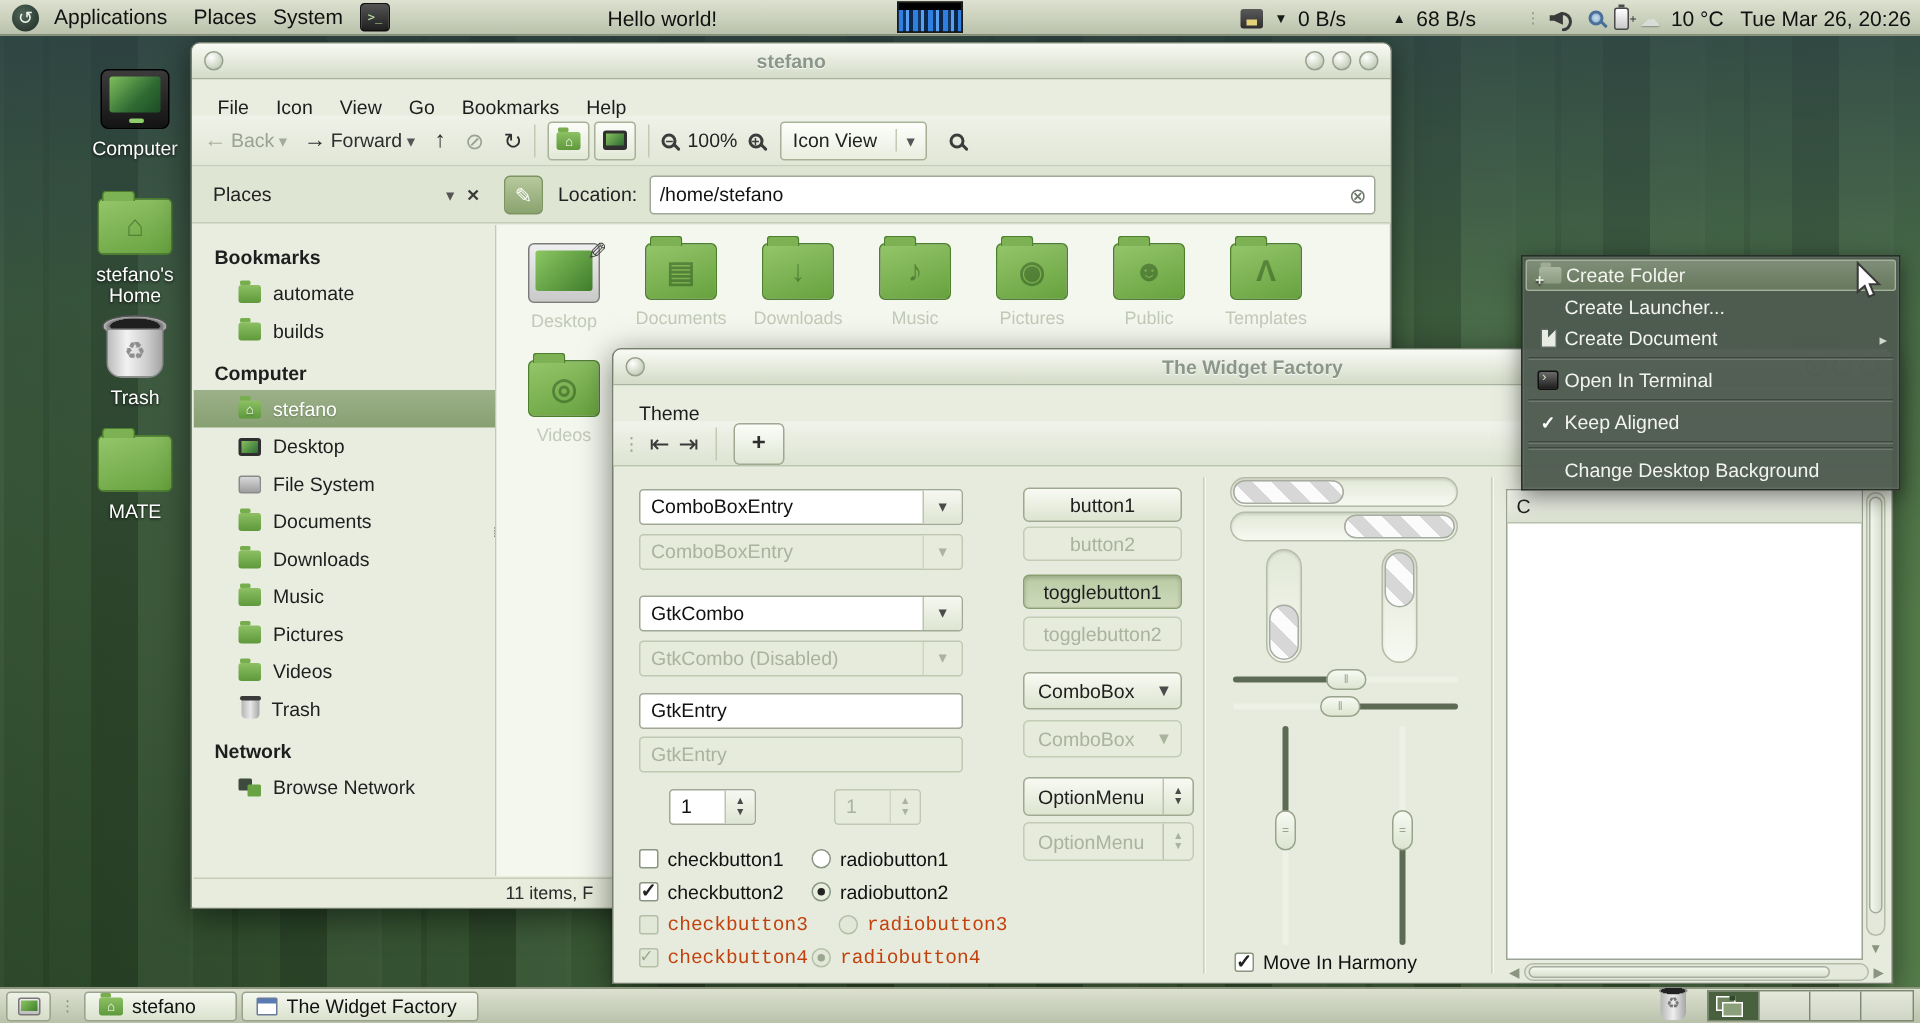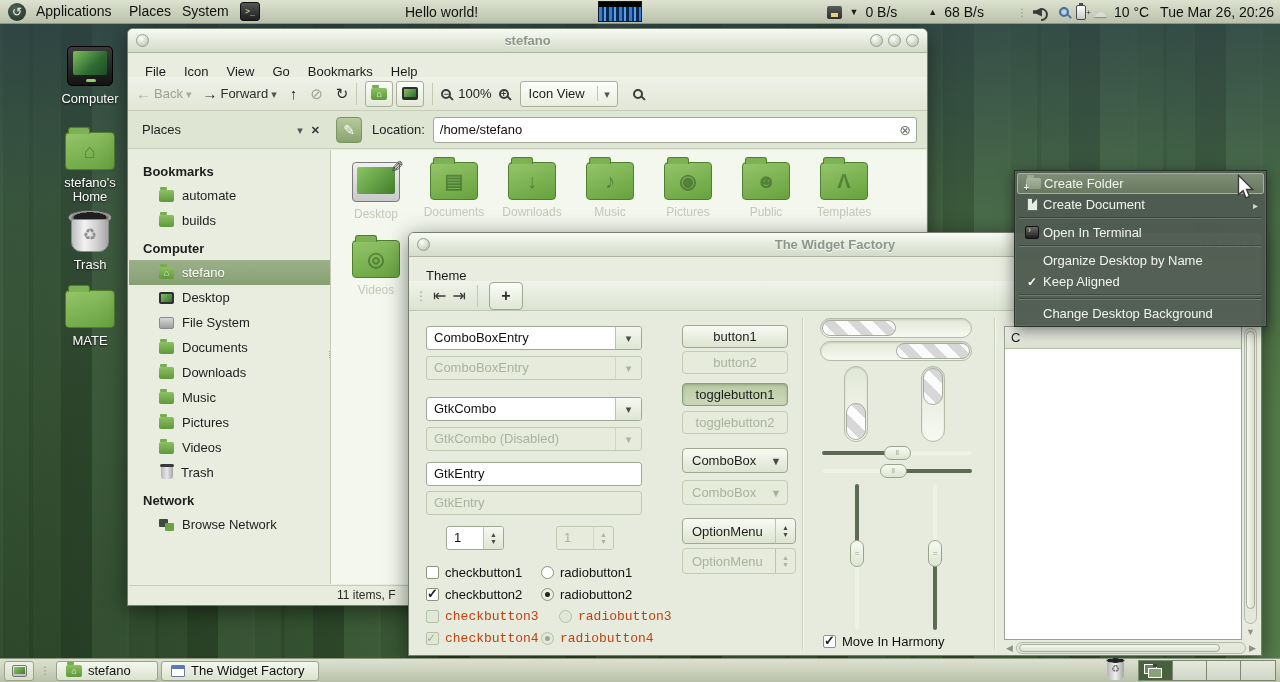--- a/index.html
+++ b/index.html
@@ -578,38 +578,38 @@
   </div>
 
   <div class="ctx">
     <div class="mrow hl">
       <span class="micon">
           <span class="mfold plus"></span>
         </span>
       <span>Create Folder</span>
     </div>
     <div class="mrow">
+      <span class="micon"></span>
+      <span>Create Launcher...</span>
+    </div>
+    <div class="mrow">
       <span class="micon">
           <span class="mdoc"></span>
         </span>
       <span>Create Document</span>
       <span class="i-sub" style="margin-left:auto;"></span>
     </div>
     <div class="msep"></div>
     <div class="mrow">
       <span class="micon">
           <span class="mterm"></span>
         </span>
       <span>Open In Terminal</span>
     </div>
     <div class="msep"></div>
-    <div class="mrow">
-      <span class="micon"></span>
-      <span>Organize Desktop by Name</span>
-    </div>
     <div class="mrow">
       <span class="micon i-check"></span>
       <span>Keep Aligned</span>
     </div>
     <div class="msep"></div>
     <div class="msep"></div>
     <div class="mrow">
       <span class="micon"></span>
       <span>Change Desktop Background</span>
     </div>

